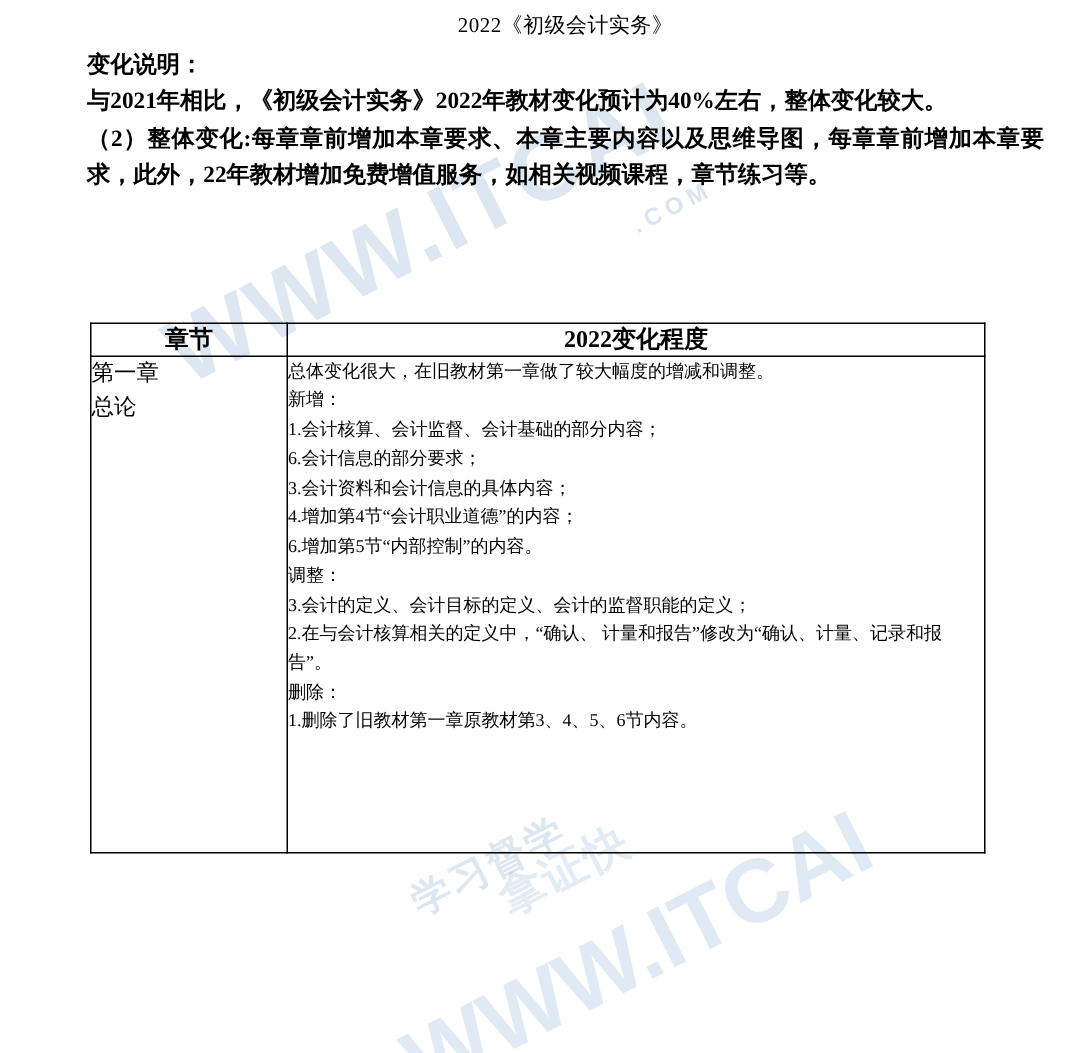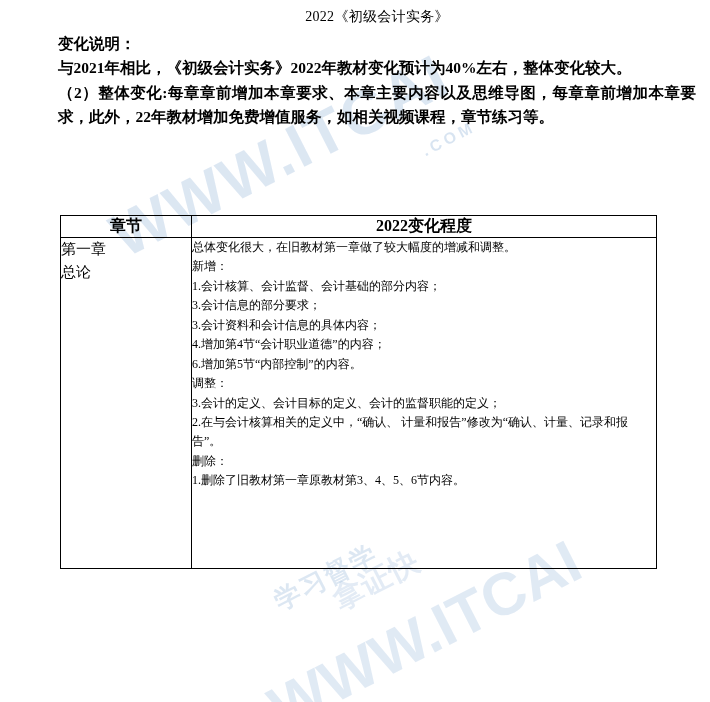--- a/index.html
+++ b/index.html
@@ -171,21 +171,21 @@
     <tbody>
       <tr>
         <td class="cell-chapter">
           <div>第一章</div>
           <div>总论</div>
         </td>
         <td class="cell-body">
           <p>总体变化很大，在旧教材第一章做了较大幅度的增减和调整。</p>
           <p>新增：</p>
           <p>1.会计核算、会计监督、会计基础的部分内容；</p>
-          <p>3.会计信息的部分要求；</p>
+          <p>6.会计信息的部分要求；</p>
           <p>3.会计资料和会计信息的具体内容；</p>
           <p>4.增加第4节“会计职业道德”的内容；</p>
           <p>6.增加第5节“内部控制”的内容。</p>
           <p>调整：</p>
           <p>3.会计的定义、会计目标的定义、会计的监督职能的定义；</p>
           <p>2.在与会计核算相关的定义中，“确认、 计量和报告”修改为“确认、计量、记录和报告”。</p>
           <p>删除：</p>
           <p>1.删除了旧教材第一章原教材第3、4、5、6节内容。</p>
         </td>
       </tr>

